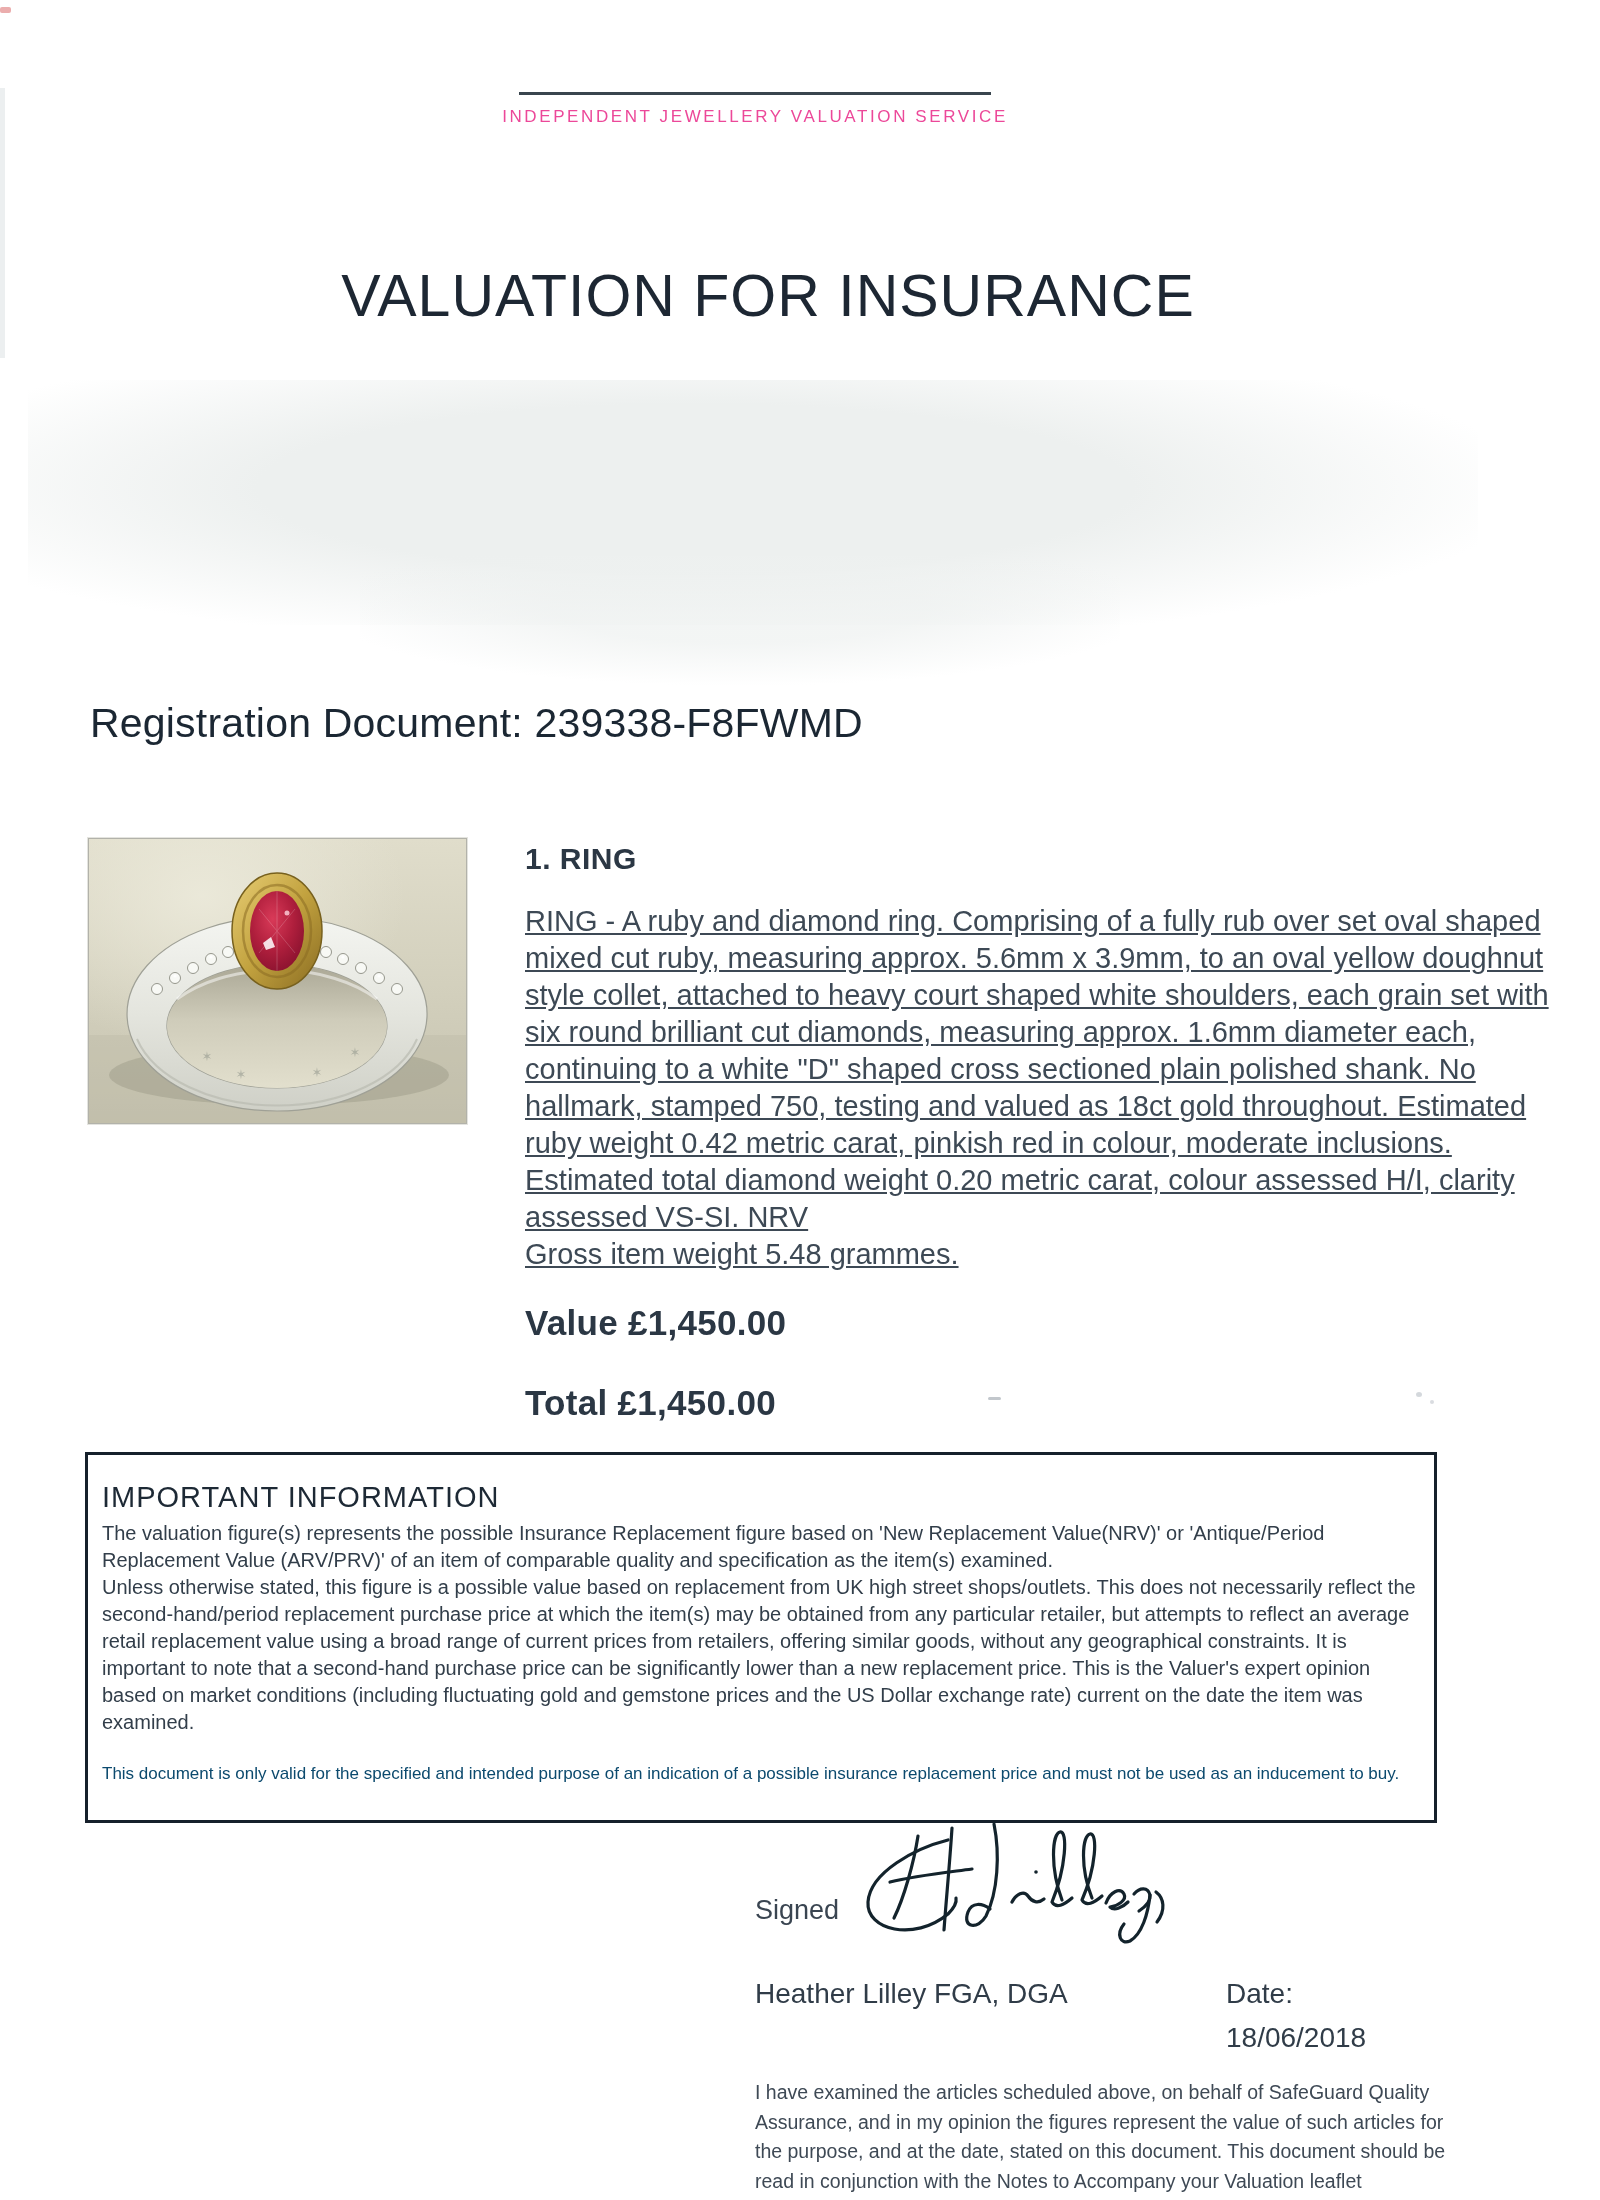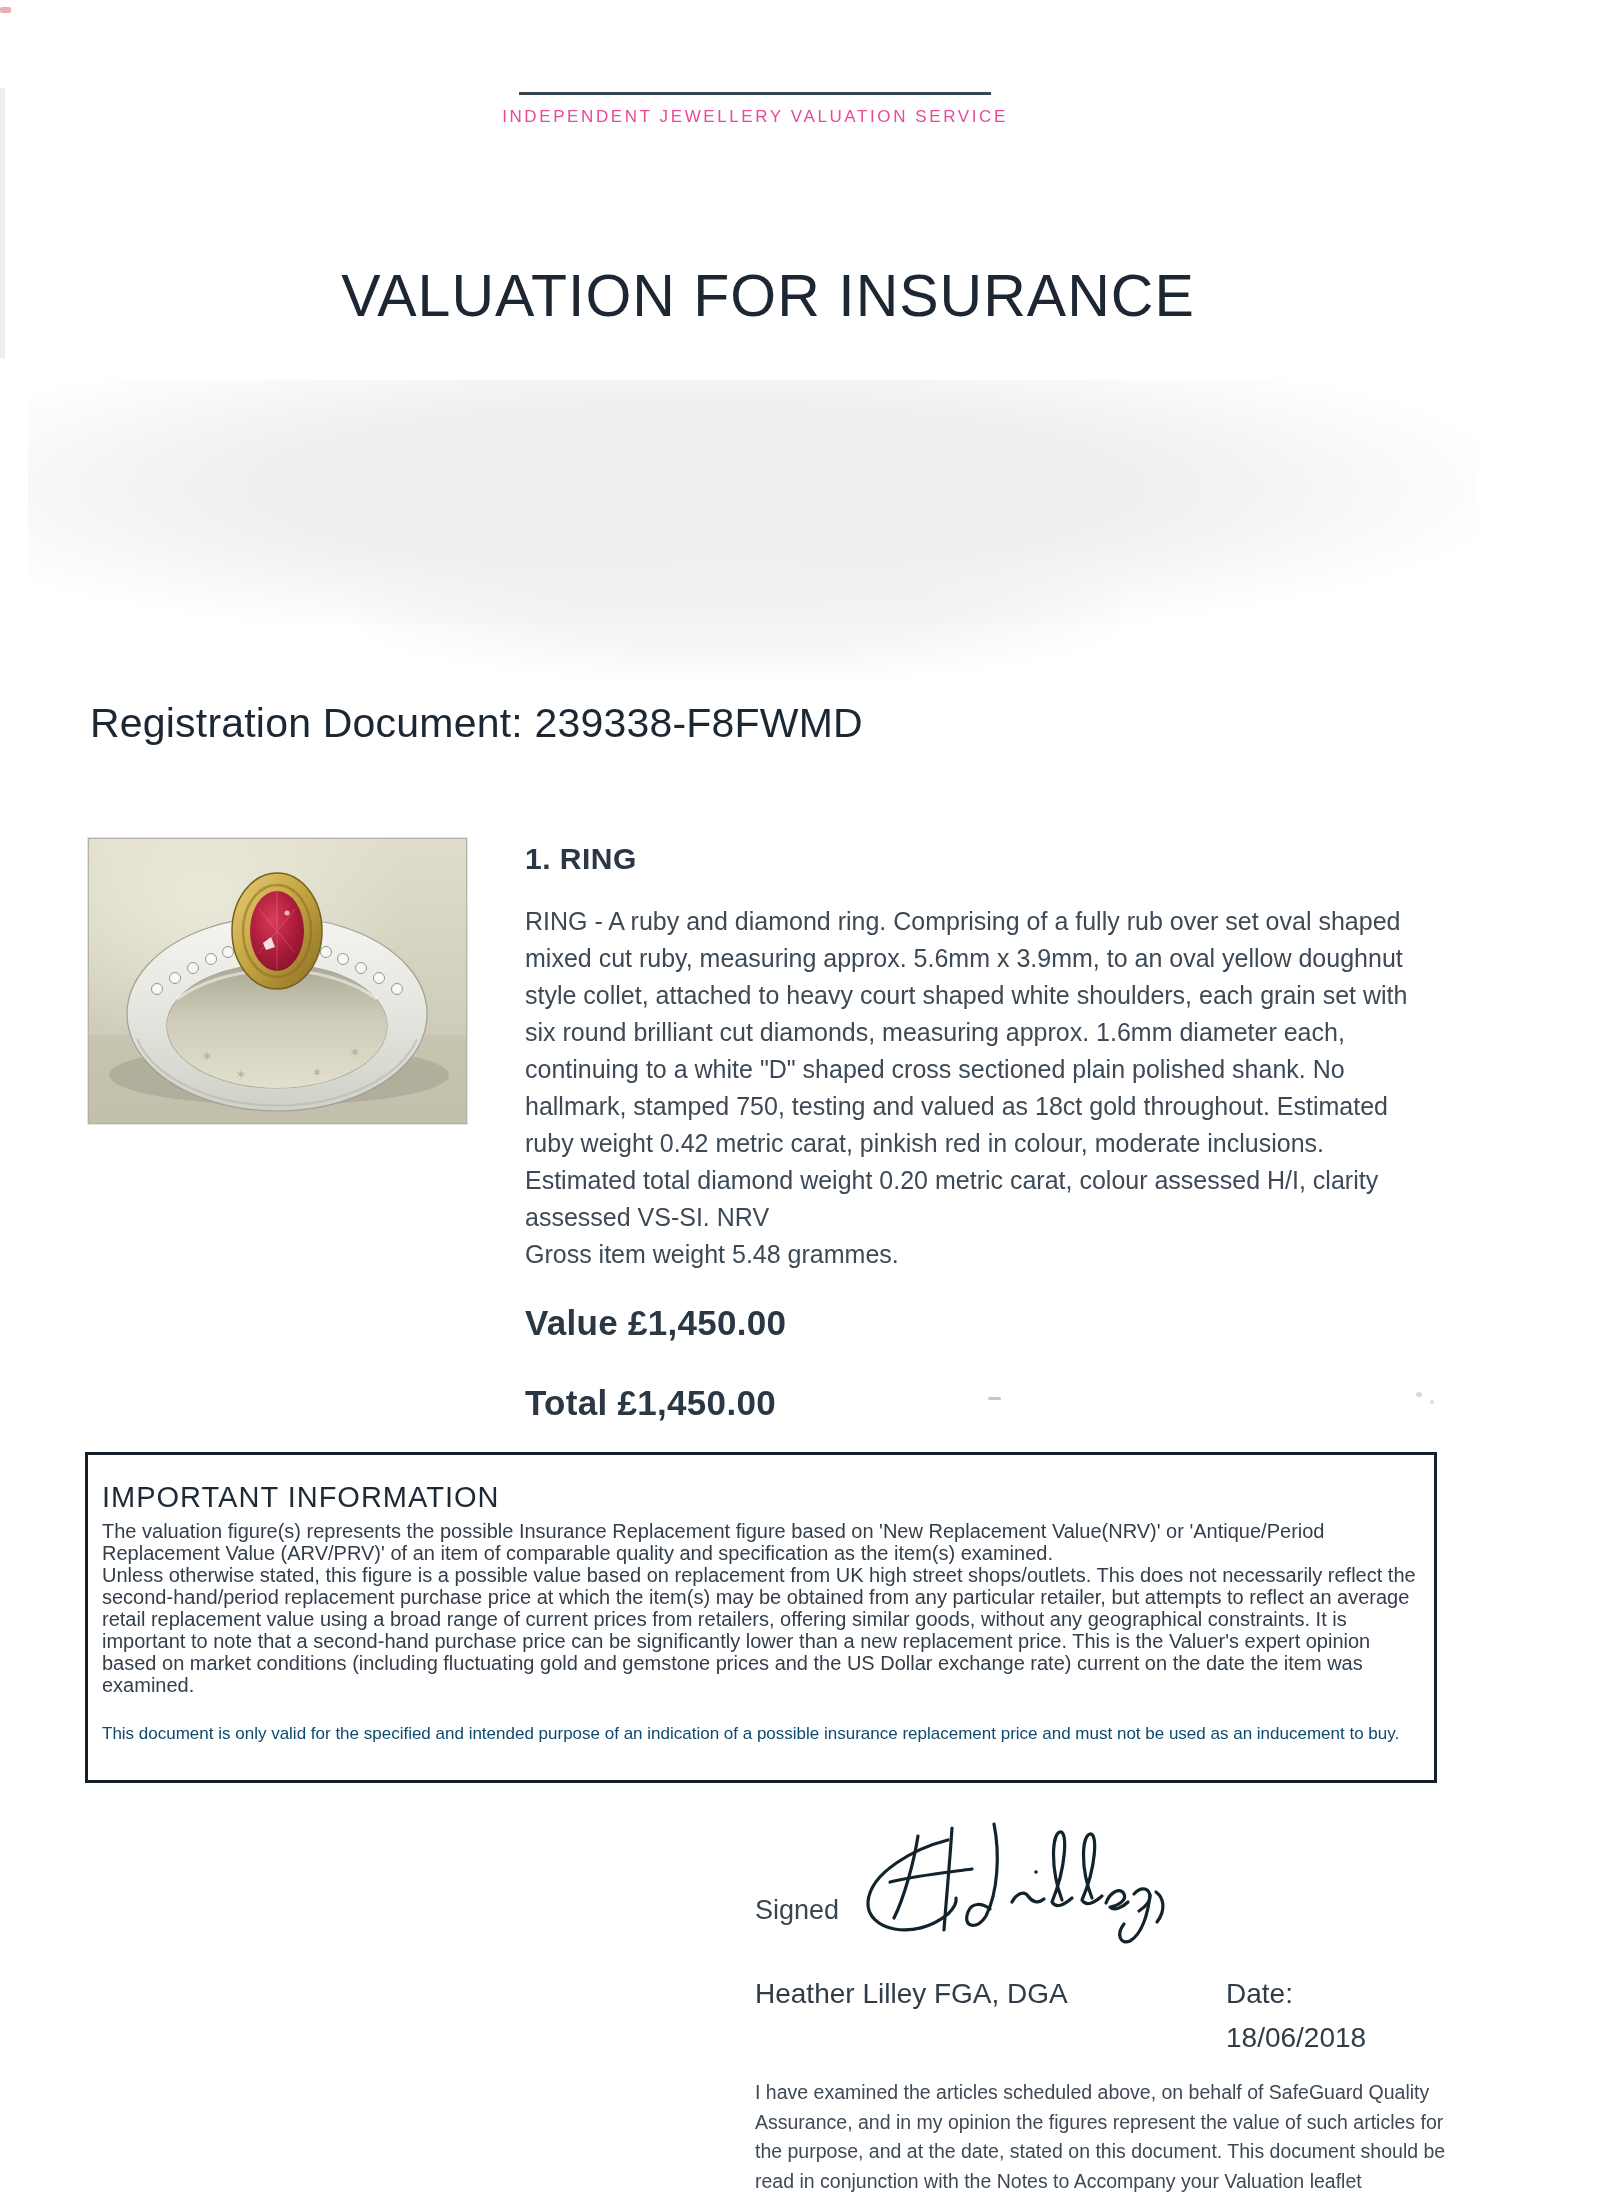--- a/index.html
+++ b/index.html
@@ -41,36 +41,36 @@
   
   .ring-photo{
     position:absolute;top:838px;left:88px;width:377px;height:284px;
     border:1px solid #b2b2aa;box-shadow:0 0 0 1px #e4e4df;
   }
   .item-heading{
     position:absolute;top:842px;left:525px;font-size:30px;font-weight:700;
     letter-spacing:0.5px;color:#2b3744;white-space:nowrap;
   }
   .item-description{position:absolute;top:903px;left:525px;}
-  .desc-line{font-size:25px;line-height:37px;color:#3d4955;white-space:nowrap;}
+  .desc-line{font-size:29px;line-height:37px;color:#3d4955;white-space:nowrap;text-decoration:underline;}
   .value-line{
     position:absolute;top:1303px;left:525px;font-size:35px;font-weight:700;
     color:#2b3744;letter-spacing:0.3px;white-space:nowrap;
   }
   .total-line{
     position:absolute;top:1383px;left:525px;font-size:35px;font-weight:700;
     color:#2b3744;letter-spacing:0.3px;white-space:nowrap;
   }
   
   .info-box{
     position:absolute;top:1452px;left:85px;width:1352px;box-sizing:border-box;
     border:3px solid #16202b;background:#ffffff;padding:24px 16px 14px 14px;
   }
   .info-title{font-size:29px;color:#1d2935;letter-spacing:1px;margin:2px 0 6px 0;}
-  .info-p{font-size:20px;line-height:22px;color:#323e4a;margin:0;text-align:left;}
+  .info-p{font-size:20px;line-height:27px;color:#323e4a;margin:0;text-align:left;}
   .info-validity{font-size:17px;line-height:30px;color:#0c4a6e;margin-top:23px;}
   
   .signed-label{position:absolute;top:1895px;left:755px;font-size:27px;color:#3a4551;}
   .signature-svg{position:absolute;top:1806px;left:852px;width:336px;height:150px;}
   .signature-name{position:absolute;top:1978px;left:755px;font-size:28px;color:#303c48;white-space:nowrap;}
   .date-label{position:absolute;top:1978px;left:1226px;font-size:28px;color:#303c48;}
   .date-value{position:absolute;top:2022px;left:1226px;font-size:28px;color:#303c48;}
   .valuer-statement{
     position:absolute;top:2078px;left:755px;width:692px;
     font-size:19.5px;line-height:29.5px;color:#3e4955;

